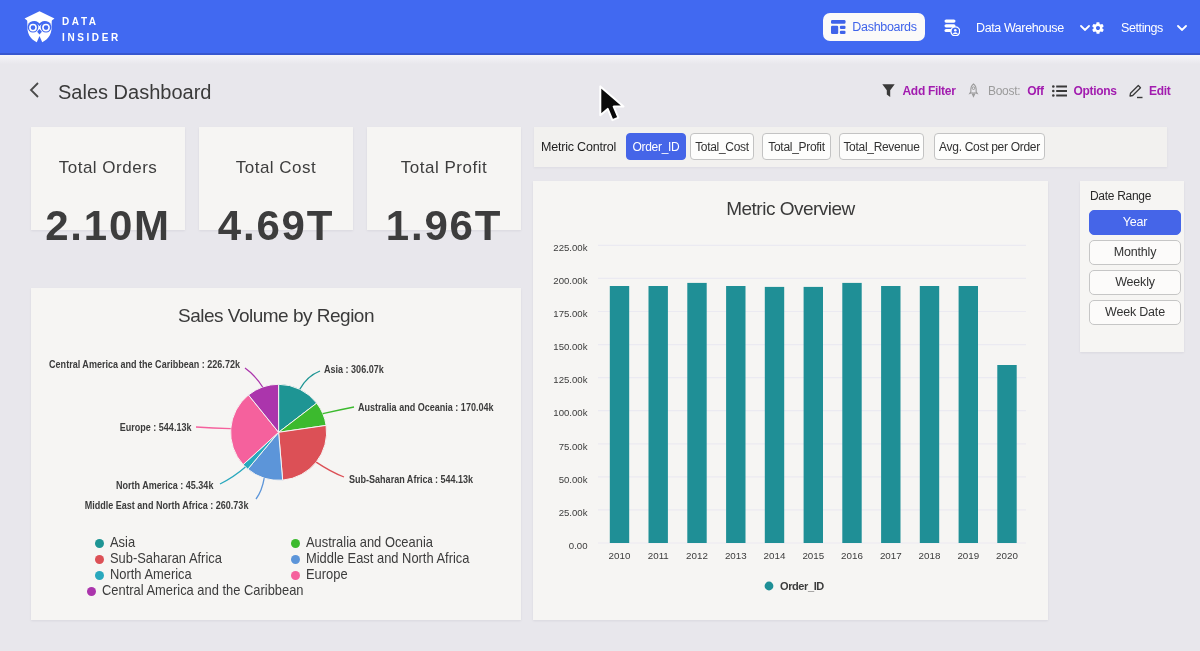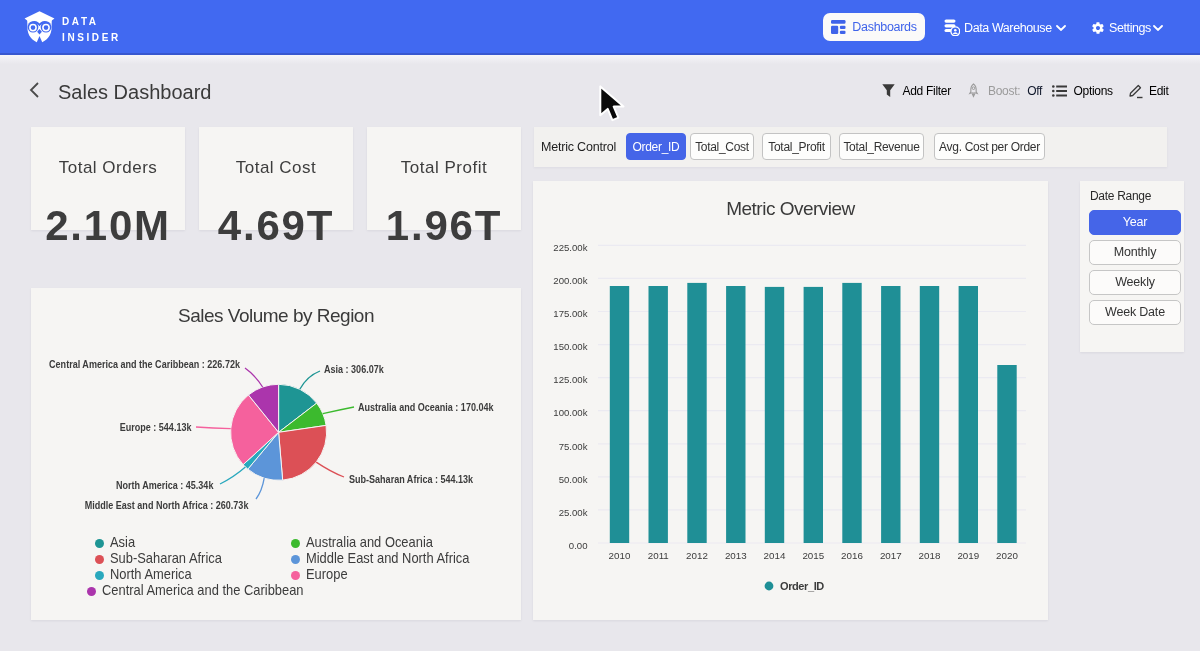--- a/index.html
+++ b/index.html
@@ -3,24 +3,24 @@
 <meta charset="utf-8">
 <style>
   * { margin:0; padding:0; box-sizing:border-box; }
   html,body { width:1200px; height:651px; overflow:hidden; }
   body { font-family:"Liberation Sans", sans-serif; background:#e8e7ec; position:relative; }
   
   .nav { position:absolute; left:0; top:0; width:1200px; height:55px; background:#4169f1; box-shadow: inset 0 -2px 0 rgba(35,48,130,0.30); }
   .logo { position:absolute; left:23px; top:10px; }
   .logotext { position:absolute; left:62px; top:14px; color:#fff; font-size:10px; font-weight:bold; letter-spacing:2.6px; line-height:15.5px; }
   .navbtn { position:absolute; left:823px; top:13px; width:102px; height:28px; background:#fbfaf9; border-radius:7px; display:flex; align-items:center; justify-content:center; gap:6px; color:#3f63ea; font-size:12.5px; letter-spacing:-0.3px; font-weight:500; }
-  .navitem { position:absolute; top:0; height:55px; display:flex; align-items:center; gap:4px; color:#ffffff; font-size:12.5px; letter-spacing:-0.4px; }
+  .navitem { position:absolute; top:0; height:55px; display:flex; align-items:center; gap:16px; color:#ffffff; font-size:12.5px; letter-spacing:-0.4px; }
   .back { position:absolute; left:28px; top:82px; }
   .title { position:absolute; left:58px; top:81px; font-size:20px; color:#3a3a3a; }
-  .act { position:absolute; font-size:12px; letter-spacing:-0.3px; line-height:13px; font-weight:400; color:#000000; white-space:nowrap; }
+  .act { position:absolute; font-size:12px; letter-spacing:-0.3px; line-height:13px; font-weight:700; color:#a21caf; white-space:nowrap; }
   
   .card { position:absolute; background:#f6f5f3; box-shadow:0 1px 2px rgba(90,90,110,0.10); }
   .kpi { width:154px; height:103px; top:127px; text-align:center; }
   .kpi .t { margin-top:31px; line-height:20px; font-size:17px; letter-spacing:0.5px; font-weight:500; color:#3d3d3d; }
   .kpi .v { margin-top:25px; line-height:46px; font-size:42px; font-weight:700; color:#3d3d3d; letter-spacing:1.8px; }
   .cardtitle { text-align:center; font-size:19px; letter-spacing:-0.5px; color:#3a3a3a; }
   
   .mbar { position:absolute; left:534px; top:127px; width:633px; height:40px; background:#f2f1ef; box-shadow:0 1px 2px rgba(90,90,110,0.08); display:flex; align-items:center; }
   .mbar .lbl { position:absolute; left:7px; top:13px; font-size:12.5px; letter-spacing:-0.2px; color:#1e1e1e; }
   .chip { position:absolute; top:6px; height:27px; border-radius:4px; background:#fdfdfc; border:1px solid #c3c3c3; color:#333; font-size:12px; letter-spacing:-0.3px; display:flex; align-items:center; justify-content:center; white-space:nowrap; }
@@ -98,21 +98,21 @@
       <path d="M0.3 0.3 H12.7 L8.2 6.3 V13 L4.8 10.6 V6.3 Z" fill="#3a3a3a"></path>
     </svg>
 </div>
 <div class="act" style="left:902.5px; top:85px;">Add Filter</div>
 <div class="act" style="left:967px; top:83px;">
   <svg width="13" height="15" viewBox="0 0 13 15">
       <path d="M6.5 1 C8.7 2.7 9.5 5.2 9.1 8.4 L10.3 10.5 L8.1 9.8 A7 7 0 0 1 4.9 9.8 L2.7 10.5 L3.9 8.4 C3.5 5.2 4.3 2.7 6.5 1 Z M6.5 13.5 L5.5 11.3 h2 Z" fill="none" stroke="#9b9b9b" stroke-width="1.1"></path>
       <circle cx="6.5" cy="5.2" r="1.3" fill="none" stroke="#9b9b9b" stroke-width="1"></circle>
     </svg>
 </div>
-<div class="act" style="left:988px; top:85px; color:#9b9b9b; font-weight:400;">Boost: <span style="color:#0f172a; margin-left:4px; font-weight:400;">Off</span></div>
+<div class="act" style="left:988px; top:85px; color:#9b9b9b; font-weight:400;">Boost: <span style="color:#a21caf; margin-left:4px; font-weight:700;">Off</span></div>
 <div class="act" style="left:1052px; top:85px;">
   <svg width="15" height="12" viewBox="0 0 15 12">
     <circle cx="1.3" cy="1.5" r="1.3" fill="#3a3a3a"></circle>
       <rect x="4.2" y="0.5" width="10.8" height="2" fill="#3a3a3a"></rect>
     <circle cx="1.3" cy="6" r="1.3" fill="#3a3a3a"></circle>
       <rect x="4.2" y="5" width="10.8" height="2" fill="#3a3a3a"></rect>
     <circle cx="1.3" cy="10.5" r="1.3" fill="#3a3a3a"></circle>
       <rect x="4.2" y="9.5" width="10.8" height="2" fill="#3a3a3a"></rect>
   </svg>
 </div>

